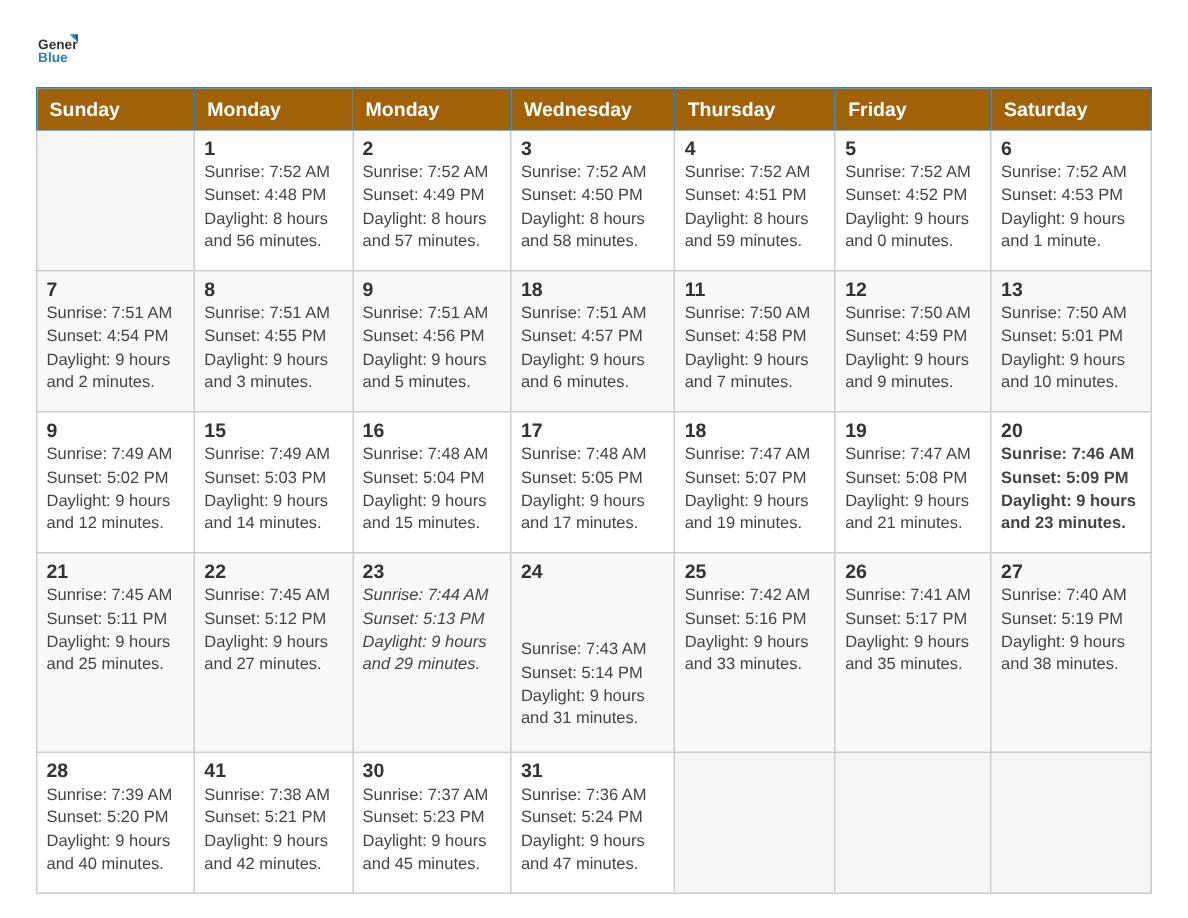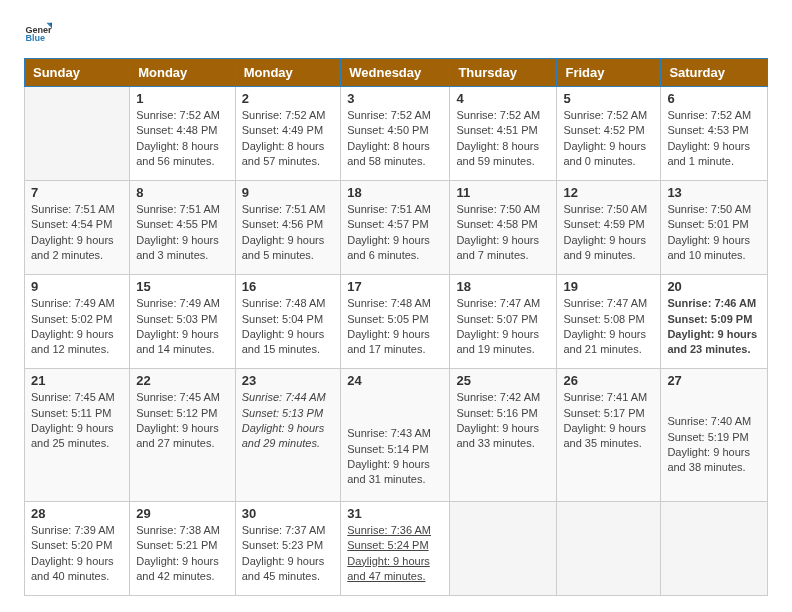--- a/index.html
+++ b/index.html
@@ -360,59 +360,59 @@
               <div class="day-number">26</div>
               <div class="day-info" style="white-space: pre-line;">Sunrise: 7:41 AM
 Sunset: 5:17 PM
 Daylight: 9 hours
 and 35 minutes.</div>
             </div>
           </td>
           <td>
             <div class="cell-content">
               <div class="day-number">27</div>
-              <div class="day-info" style="white-space: pre-line; margin-top: 24px;">Sunrise: 7:40 AM
+              <div class="day-info" style="white-space: pre-line;">Sunrise: 7:40 AM
 Sunset: 5:19 PM
 Daylight: 9 hours
 and 38 minutes.</div>
             </div>
           </td>
         </tr>
         <tr>
           <td>
             <div class="cell-content">
               <div class="day-number">28</div>
               <div class="day-info" style="white-space: pre-line;">Sunrise: 7:39 AM
 Sunset: 5:20 PM
 Daylight: 9 hours
 and 40 minutes.</div>
             </div>
           </td>
           <td>
             <div class="cell-content">
-              <div class="day-number">29</div>
+              <div class="day-number">41</div>
               <div class="day-info" style="white-space: pre-line;">Sunrise: 7:38 AM
 Sunset: 5:21 PM
 Daylight: 9 hours
 and 42 minutes.</div>
             </div>
           </td>
           <td>
             <div class="cell-content">
               <div class="day-number">30</div>
               <div class="day-info" style="white-space: pre-line;">Sunrise: 7:37 AM
 Sunset: 5:23 PM
 Daylight: 9 hours
 and 45 minutes.</div>
             </div>
           </td>
           <td>
             <div class="cell-content">
               <div class="day-number">31</div>
-              <div class="day-info" style="white-space: pre-line; text-decoration: underline;">Sunrise: 7:36 AM
+              <div class="day-info" style="white-space: pre-line;">Sunrise: 7:36 AM
 Sunset: 5:24 PM
 Daylight: 9 hours
 and 47 minutes.</div>
             </div>
           </td>
           <td class="empty-cell"></td>
           <td class="empty-cell"></td>
           <td class="empty-cell"></td>
         </tr>
       </tbody>

